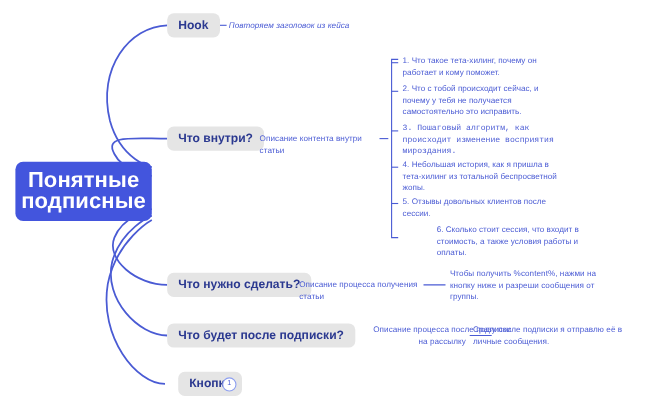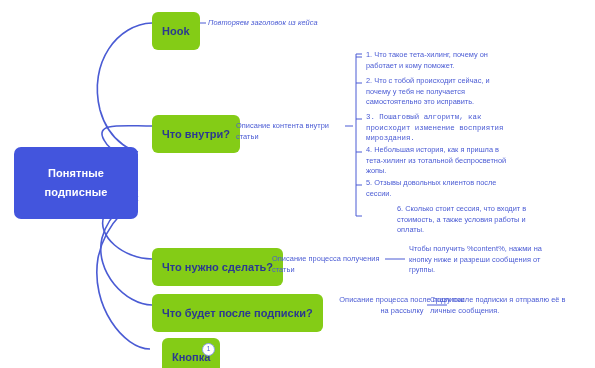--- a/index.html
+++ b/index.html
@@ -28,34 +28,34 @@
     display: flex;
     align-items: center;
     justify-content: center;
     text-align: center;
     border-radius: 7px;
   }
   .root-node {
     left: 14px;
     top: 147px;
     width: 124px;
-    height: 72px;
+    height: 54px;
     background: #4355dd;
     color: #ffffff;
-    font-size: 11px;
+    font-size: 20px;
     line-height: 19px;
     font-weight: bold;
     letter-spacing: 0.1px;
   }
   .branch-node {
-    background: #84cc16;
+    background: #e5e5e5;
     color: #2b3990;
     font-size: 11px;
     font-weight: bold;
-    height: 38px;
+    height: 22px;
     border-radius: 6px;
     padding: 0 10px;
     white-space: nowrap;
   }
   .leaf-text {
     position: absolute;
     color: #4a5bd4;
     font-size: 7.4px;
     line-height: 10.5px;
     letter-spacing: 0.05px;

